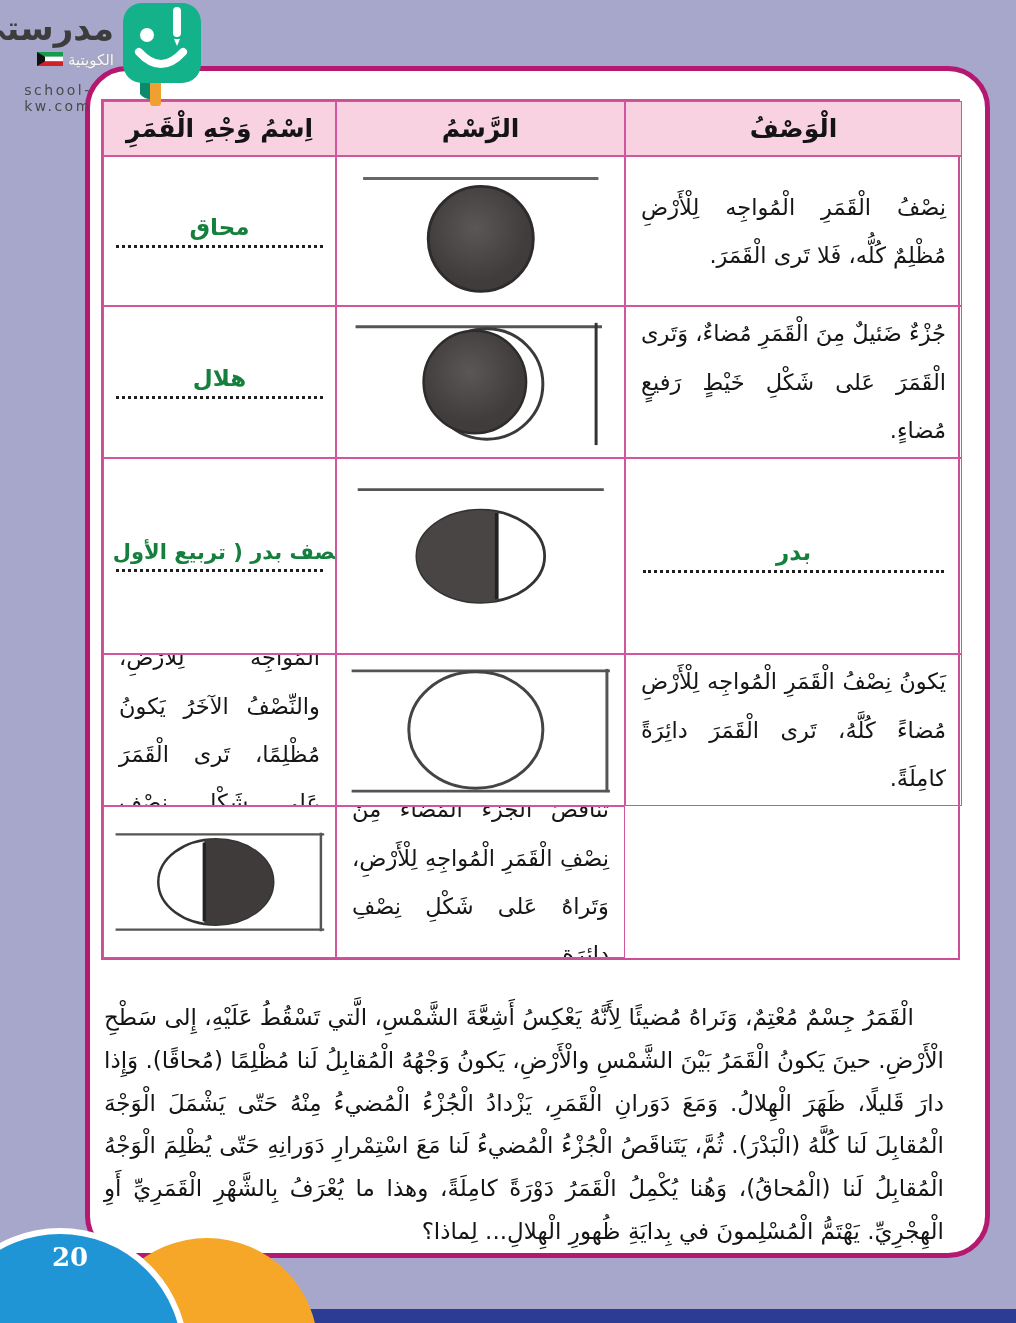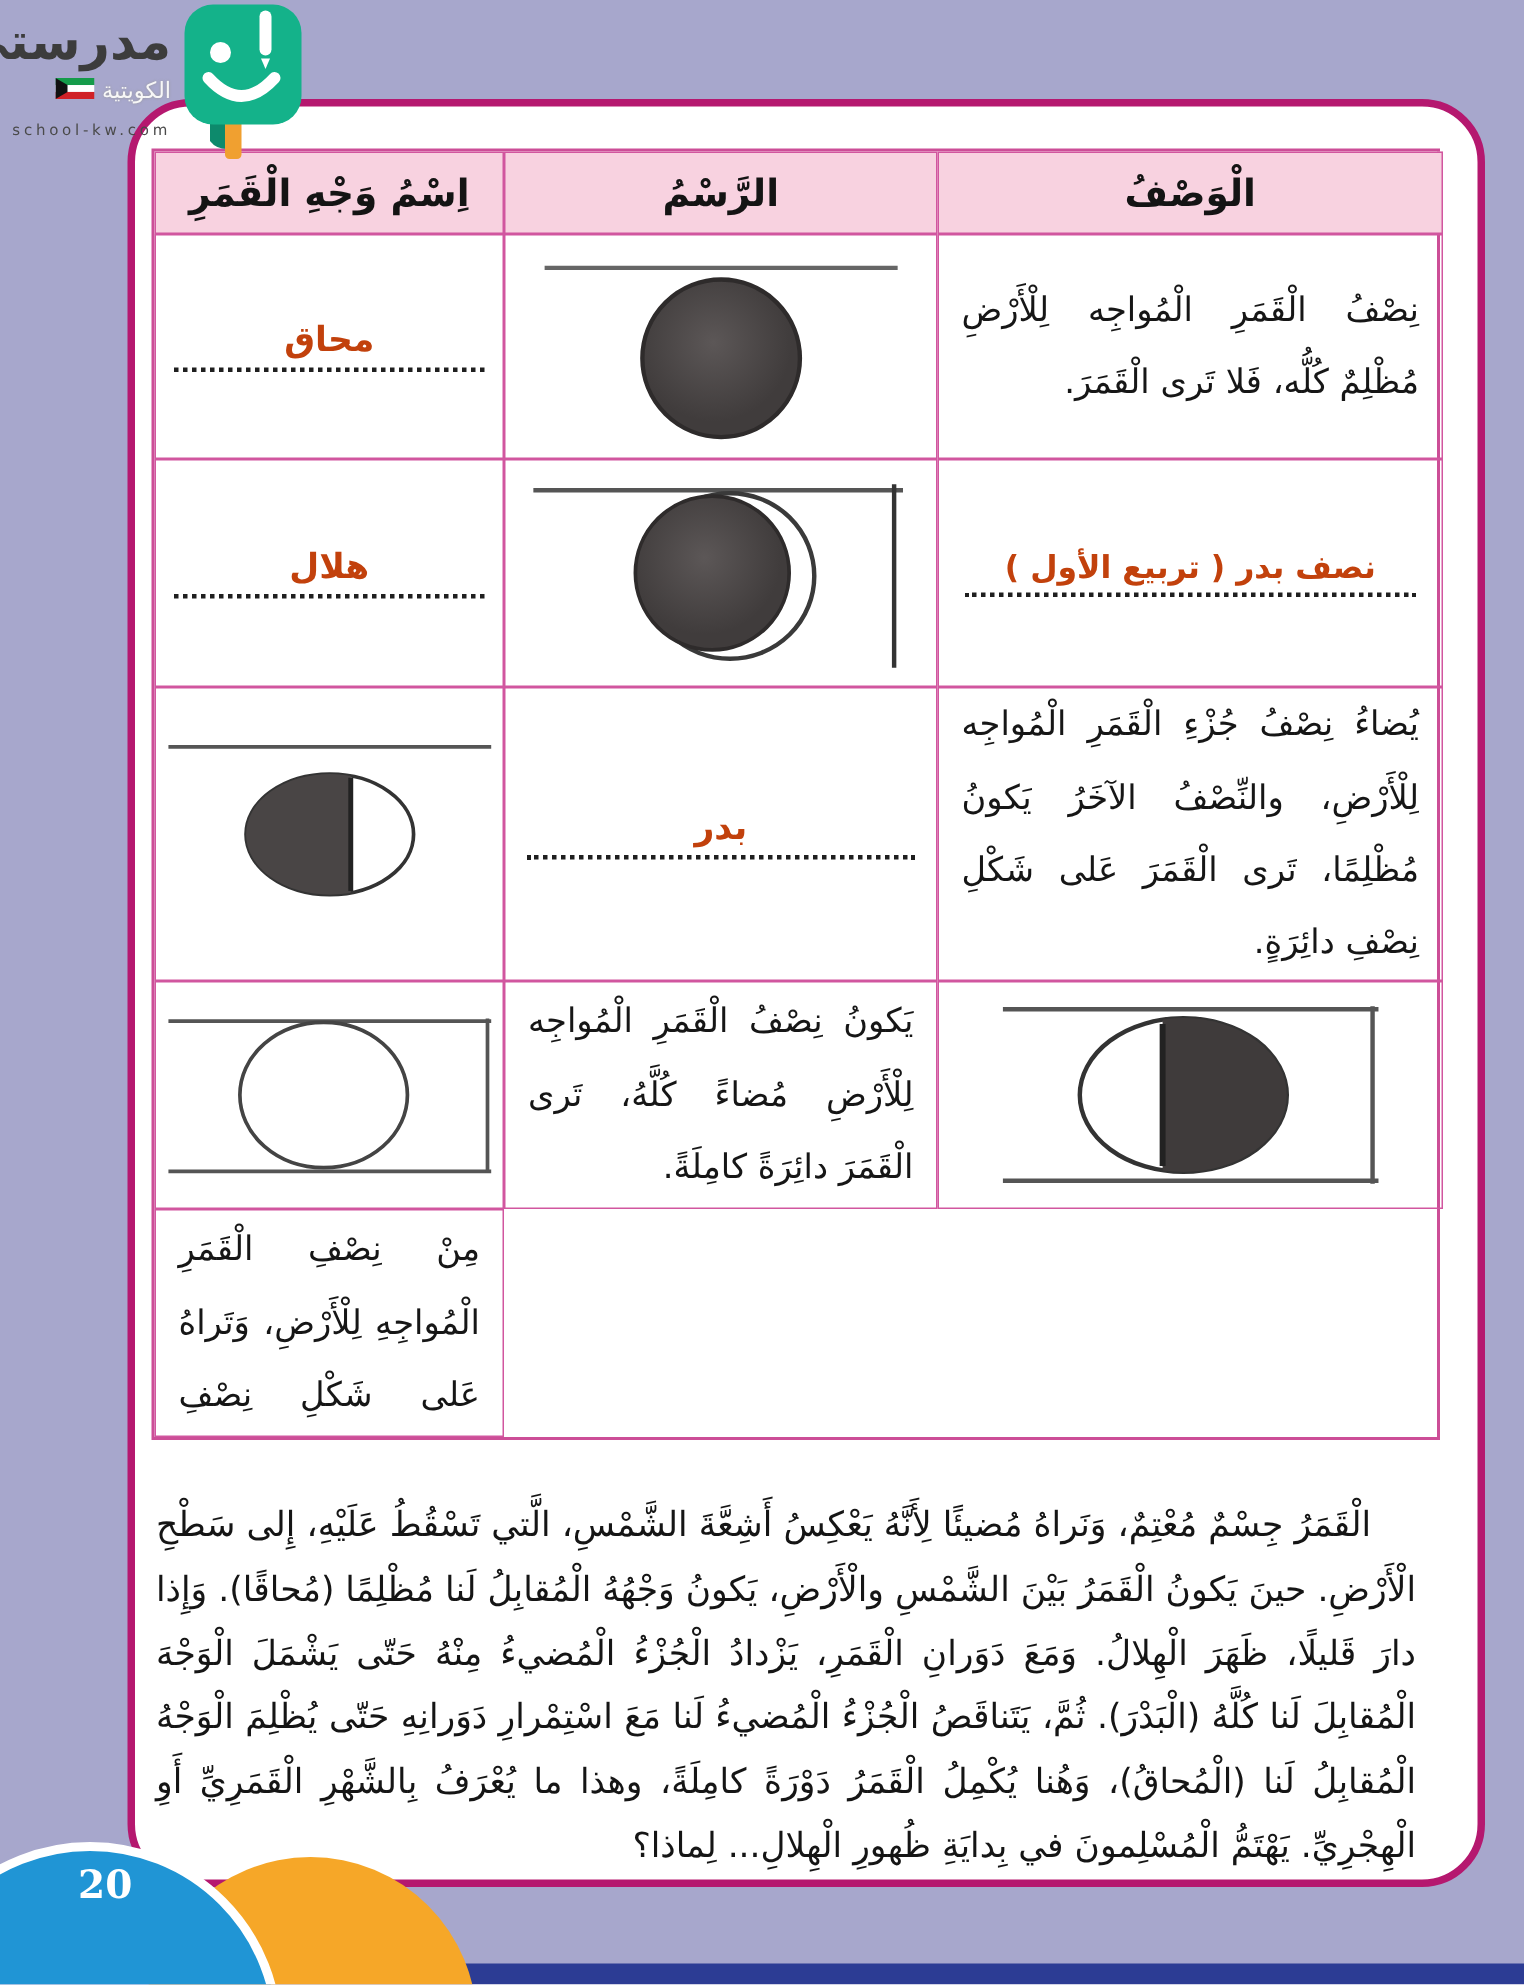--- a/index.html
+++ b/index.html
@@ -29,21 +29,21 @@
   .logo {
     position: absolute; left: 2px; top: 2px;
     display: flex; flex-direction: row; align-items: flex-start;
     z-index: 6;
   }
   .logo-text-col { width: 112px; text-align: right; direction: rtl; padding-top: 8px; }
   .logo-title { font-size: 34px; font-weight: bold; color: #3c3c3c; line-height: 1.1; }
   .logo-sub-row { display: flex; direction: rtl; align-items: flex-start; gap: 5px; margin-top: 4px; justify-content: flex-start; }
   .logo-subtitle { font-size: 15px; color: #f7f7f7; text-shadow: 0 0 2px #999; }
   .flag { display: inline-block; }
-  .logo-site { font-size: 10px; color: #4a4a4a; letter-spacing: 2.5px; margin-top: 12px; text-align: right; }
+  .logo-site { font-size: 14px; color: #4a4a4a; letter-spacing: 2.5px; margin-top: 12px; text-align: center; }
   .logo-icon { margin-left: 6px; }
   
   .mtable {
     position: absolute; left: 11px; top: 28px;
     width: 859px;
     display: grid;
     grid-template-columns: 233px 289px 337px;
     grid-template-rows: 55px 150px 152px 196px 152px 152px;
     border: 2px solid #cc4e97;
     background: #ffffff;
@@ -53,21 +53,21 @@
     background: #f8d2e0;
     display: flex; align-items: center; justify-content: center;
     font-size: 25px; font-weight: bold; color: #141414;
     direction: rtl;
   }
   .cell-name {
     display: flex; flex-direction: column; align-items: center; justify-content: center;
     direction: rtl;
   }
   .answer {
-    color: #c2410c; font-weight: bold; font-size: 23px;
+    color: #15803d; font-weight: bold; font-size: 23px;
     white-space: nowrap; line-height: 1.2;
   }
   .answer-small { font-size: 21px; }
   .dotline {
     width: 90%; height: 0;
     border-bottom: 3px dotted #1f1f1f;
     margin-top: 3px;
   }
   .cell-draw { display: flex; align-items: center; justify-content: center; }
   .cell-draw svg { width: 96%; height: 92%; }
@@ -149,20 +149,23 @@
               <radialGradient id="g2" cx="45%" cy="40%">
                 <stop offset="0%" stop-color="#5c5757"></stop>
                 <stop offset="100%" stop-color="#403c3c"></stop>
               </radialGradient>
             </defs>
           <line x1="8" y1="14" x2="258" y2="14" stroke="#555" stroke-width="3"></line>
           <line x1="252" y1="10" x2="252" y2="134" stroke="#333" stroke-width="3"></line>
           <ellipse cx="141" cy="72" rx="57" ry="56" fill="none" stroke="#3a3a3a" stroke-width="3"></ellipse>
           <circle cx="129" cy="70" r="52" fill="url(#g2)" stroke="#2e2b2b" stroke-width="2.5"></circle>
         </svg>
+      </div>
+      <div class="cell cell-desc">
+        <div class="desc-text">جُزْءٌ ضَئيلٌ مِنَ الْقَمَرِ مُضاءٌ، وَتَرى الْقَمَرَ عَلى شَكْلِ خَيْطٍ رَفيعٍ مُضاءٍ.</div>
       </div>
 
       <div class="cell cell-name">
         <span class="answer answer-small">نصف بدر ( تربيع الأول )</span>
         <div class="dotline"></div>
       </div>
       <div class="cell cell-draw">
         <svg viewBox="0 0 270 190">
           <line x1="4" y1="24" x2="266" y2="24" stroke="#555" stroke-width="3"></line>
           <ellipse cx="135" cy="95" rx="68" ry="49" fill="#ffffff" stroke="#333" stroke-width="3"></ellipse>

